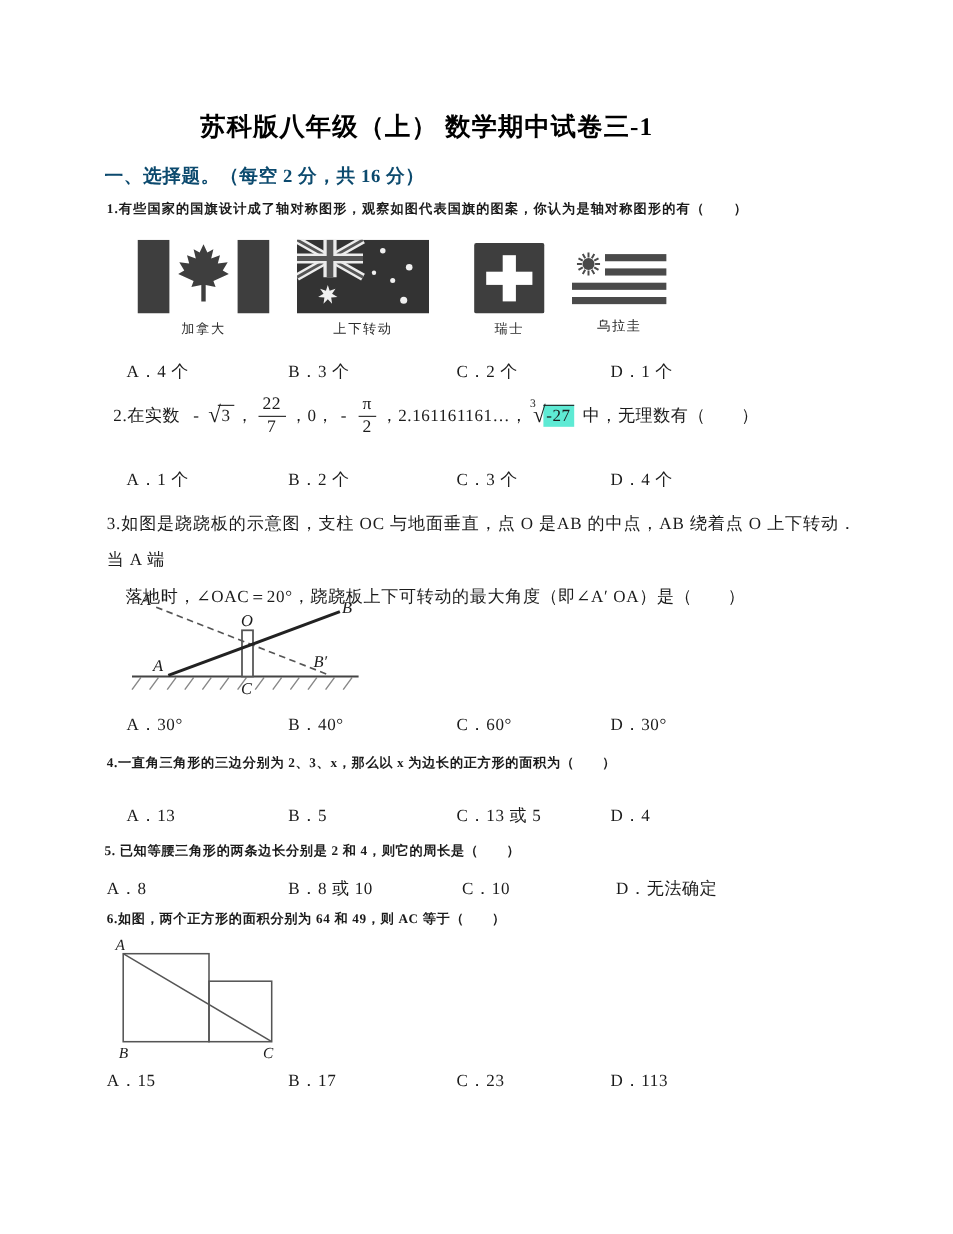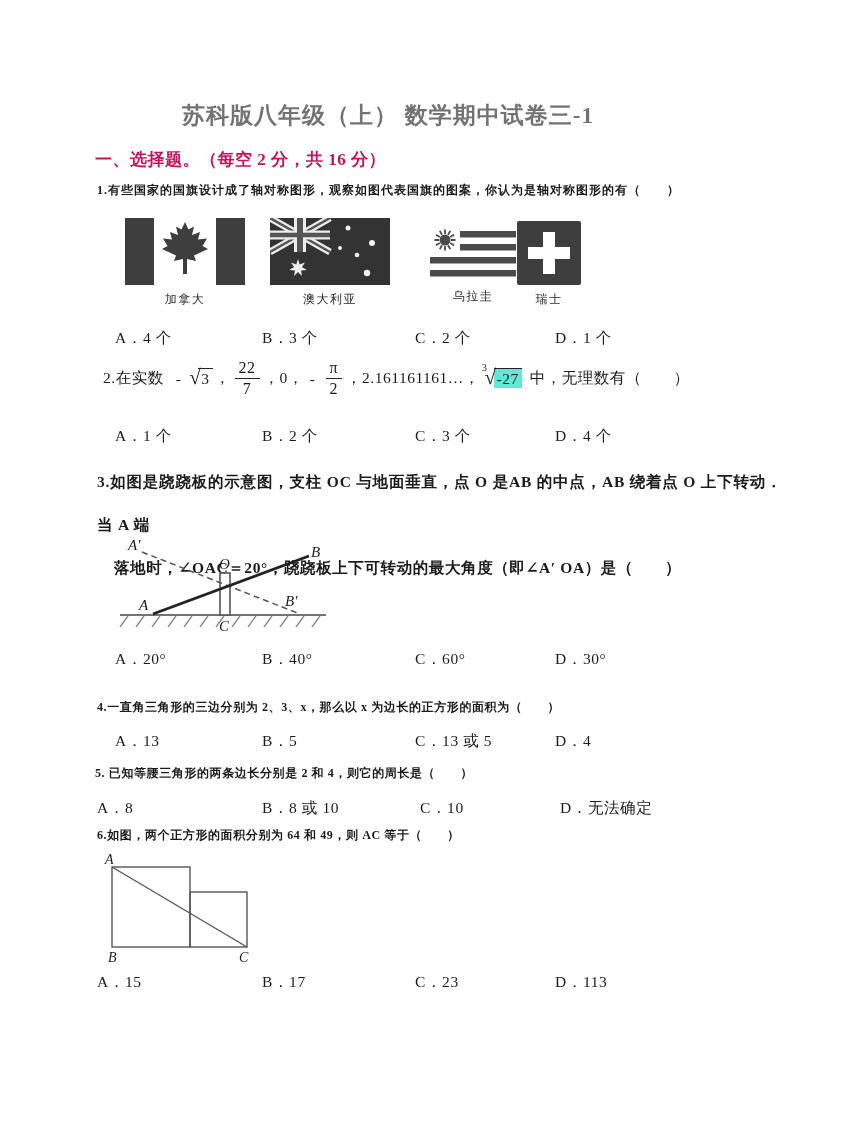--- a/index.html
+++ b/index.html
@@ -4,27 +4,27 @@
 <style>
   html,body{margin:0;padding:0;}
   body{
     width:866px;height:1122px;background:#ffffff;position:relative;
     font-family:"Liberation Serif","DejaVu Serif",serif;color:#1b1b1b;
     overflow:hidden;
   }
   .abs{position:absolute;}
   .title{
     top:100px;left:0;width:776px;text-align:center;
-    font-size:23px;font-weight:bold;letter-spacing:1px;color:#737373;
+    font-size:23px;font-weight:bold;letter-spacing:1px;color:#000000;
   }
   .sec{
-    left:95px;top:148px;font-size:17px;font-weight:bold;letter-spacing:0.5px;color:#be185d;font-family:Liberation Serif, serif;
+    left:95px;top:148px;font-size:17px;font-weight:bold;letter-spacing:0.5px;color:#0c4a6e;font-family:Liberation Serif, serif;
   }
   .qtext{font-size:12px;line-height:1.6;letter-spacing:1px;font-weight:bold;}
-  .qtext2{font-size:15.5px;line-height:43px;letter-spacing:0.8px;font-weight:bold;}
+  .qtext2{font-size:15.5px;line-height:33px;letter-spacing:0.8px;}
   .qtext2 .cont{margin-left:17px;letter-spacing:0.6px;}
   .opts{display:grid;font-size:15.5px;letter-spacing:0.6px;white-space:nowrap;}
   .flagsrow{left:125px;top:218px;display:flex;align-items:flex-start;}
   .flagcell{display:flex;flex-direction:column;align-items:center;}
   .flabel{font-size:12px;margin-top:6px;letter-spacing:1.5px;color:#2a2a2a;}
   
   .mathrow{
     left:97px;top:359px;display:flex;align-items:center;
     font-size:15.5px;letter-spacing:0.5px;white-space:nowrap;
   }
@@ -71,43 +71,43 @@
         <path d="M30 0 L30 34" stroke="#555555" stroke-width="6"></path>
         <path d="M0 17 L60 17" stroke="#555555" stroke-width="4.5"></path>
       </g>
       <polygon fill="#f0f0f0" points="28,41 29.7,46.4 35,44.4 31.9,49.1 36.8,52 31.1,52.5 31.9,58.1 28,54 24.1,58.1 24.9,52.5 19.2,52 24.1,49.1 21,44.4 26.3,46.4"></polygon>
       <circle cx="78" cy="10" r="2.5" fill="#f0f0f0"></circle>
       <circle cx="102" cy="25" r="3" fill="#f0f0f0"></circle>
       <circle cx="87" cy="37" r="2.3" fill="#f0f0f0"></circle>
       <circle cx="97" cy="55" r="3.2" fill="#f0f0f0"></circle>
       <circle cx="70" cy="30" r="2" fill="#f0f0f0"></circle>
     </svg>
-    <div class="flabel">澳大利亚</div>
+    <div class="flabel">上下转动</div>
+  </div>
+
+  <div class="flagcell" style="width:66px;margin-right:24px">
+    <svg width="64" height="64" viewBox="0 0 64 64" style="margin-top:3px">
+      <rect width="64" height="64" rx="2" fill="#3e3e3e"></rect>
+      <rect x="26" y="11" width="12" height="42" fill="#ffffff"></rect>
+      <rect x="11" y="26" width="42" height="12" fill="#ffffff"></rect>
+    </svg>
+    <div class="flabel">瑞士</div>
   </div>
 
   <div class="flagcell" style="width:86px">
     <svg width="86" height="54" viewBox="0 0 86 54" style="margin-top:10px">
       <rect width="86" height="54" fill="#ffffff"></rect>
       <rect x="30" y="3" width="56" height="6.5" fill="#4a4a4a"></rect>
       <rect x="30" y="16" width="56" height="6.5" fill="#4a4a4a"></rect>
       <rect x="0" y="29" width="86" height="6.5" fill="#4a4a4a"></rect>
       <rect x="0" y="42" width="86" height="6.5" fill="#4a4a4a"></rect>
       <circle cx="15" cy="12" r="5.5" fill="#4a4a4a"></circle>
       <path stroke="#4a4a4a" stroke-width="1.8" d="M21 12 L25.5 12 M20.2 15 L24.1 17.3 M18 17.2 L20.3 21.1 M15 18 L15 22.5 M12 17.2 L9.8 21.1 M9.8 15 L5.9 17.3 M9 12 L4.5 12 M9.8 9 L5.9 6.8 M12 6.8 L9.8 2.9 M15 6 L15 1.5 M18 6.8 L20.3 2.9 M20.2 9 L24.1 6.8"></path>
     </svg>
     <div class="flabel">乌拉圭</div>
-  </div>
-
-  <div class="flagcell" style="width:66px;margin-right:24px">
-    <svg width="64" height="64" viewBox="0 0 64 64" style="margin-top:3px">
-      <rect width="64" height="64" rx="2" fill="#3e3e3e"></rect>
-      <rect x="26" y="11" width="12" height="42" fill="#ffffff"></rect>
-      <rect x="11" y="26" width="42" height="12" fill="#ffffff"></rect>
-    </svg>
-    <div class="flabel">瑞士</div>
   </div>
 </div>
 
 <div class="abs opts" style="left:115px;top:328px;grid-template-columns:147px 153px 140px auto">
   <span>A．4 个</span>
   <span>B．3 个</span>
   <span>C．2 个</span>
   <span>D．1 个</span>
 </div>
 
@@ -158,27 +158,27 @@
   <line x1="41" y1="88" x2="197" y2="30" stroke="#222222" stroke-width="2.8"></line>
   <text x="16" y="24" font-size="15">A′</text>
   <text x="199" y="31" font-size="15">B</text>
   <text x="107" y="43" font-size="15">O</text>
   <text x="27" y="84" font-size="15">A</text>
   <text x="173" y="80" font-size="15">B′</text>
   <text x="107" y="105" font-size="15">C</text>
 </svg>
 
 <div class="abs opts" style="left:115px;top:649px;grid-template-columns:147px 153px 140px auto">
-  <span>A．20°</span>
+  <span>A．30°</span>
   <span>B．40°</span>
   <span>C．60°</span>
   <span>D．30°</span>
 </div>
 
-<div class="abs qtext" style="left:97px;top:698px;width:680px;letter-spacing:0.6px">4.一直角三角形的三边分别为 2、3、x，那么以 x 为边长的正方形的面积为（　　）</div>
+<div class="abs qtext" style="left:97px;top:684px;width:680px;letter-spacing:0.6px">4.一直角三角形的三边分别为 2、3、x，那么以 x 为边长的正方形的面积为（　　）</div>
 
 <div class="abs opts" style="left:115px;top:731px;grid-template-columns:147px 153px 140px auto">
   <span>A．13</span>
   <span>B．5</span>
   <span>C．13 或 5</span>
   <span>D．4</span>
 </div>
 
 <div class="abs qtext" style="left:95px;top:764px;width:680px;letter-spacing:0.6px">5. 已知等腰三角形的两条边长分别是 2 和 4，则它的周长是（　　）</div>
 

